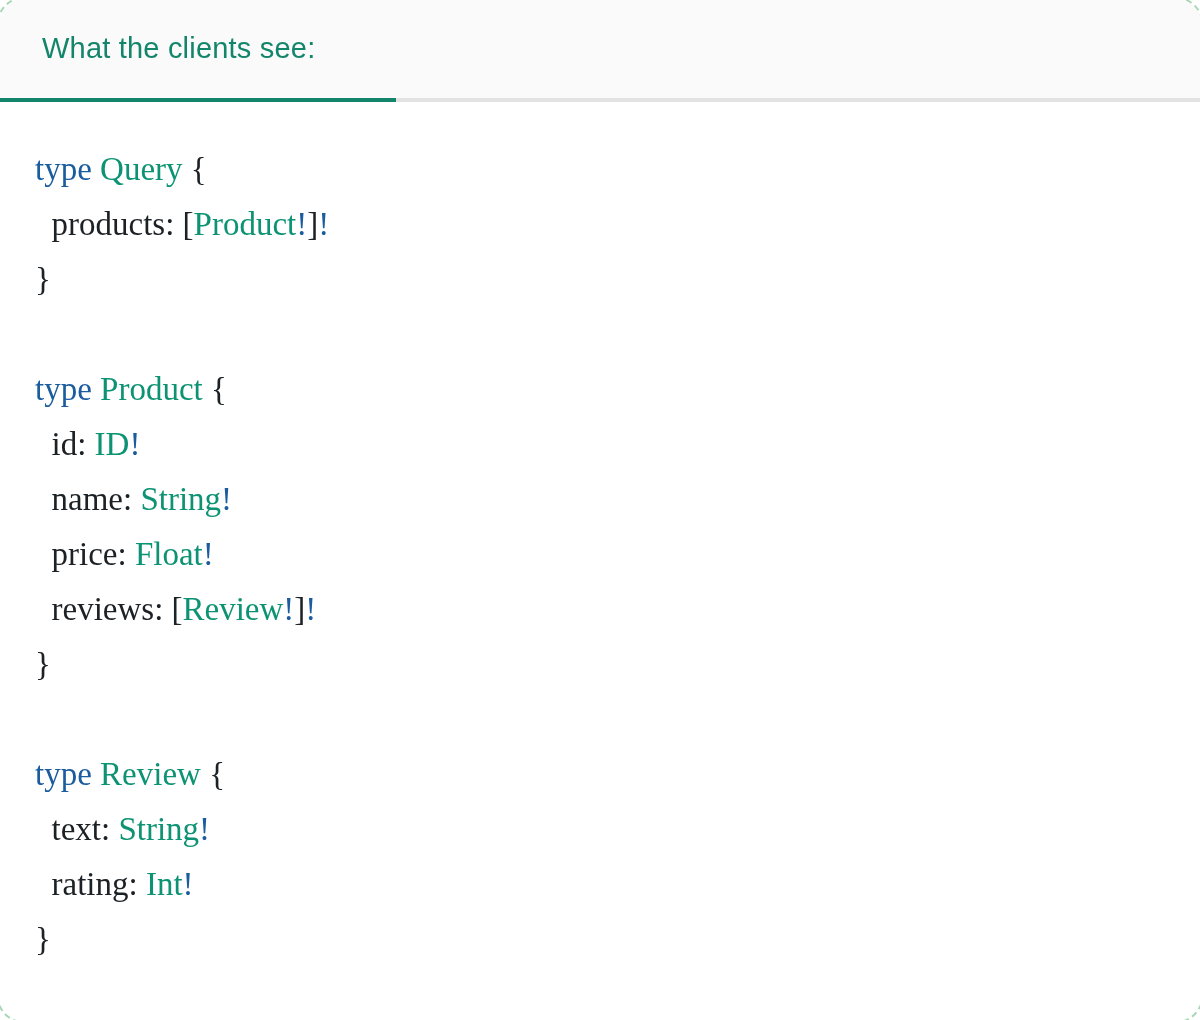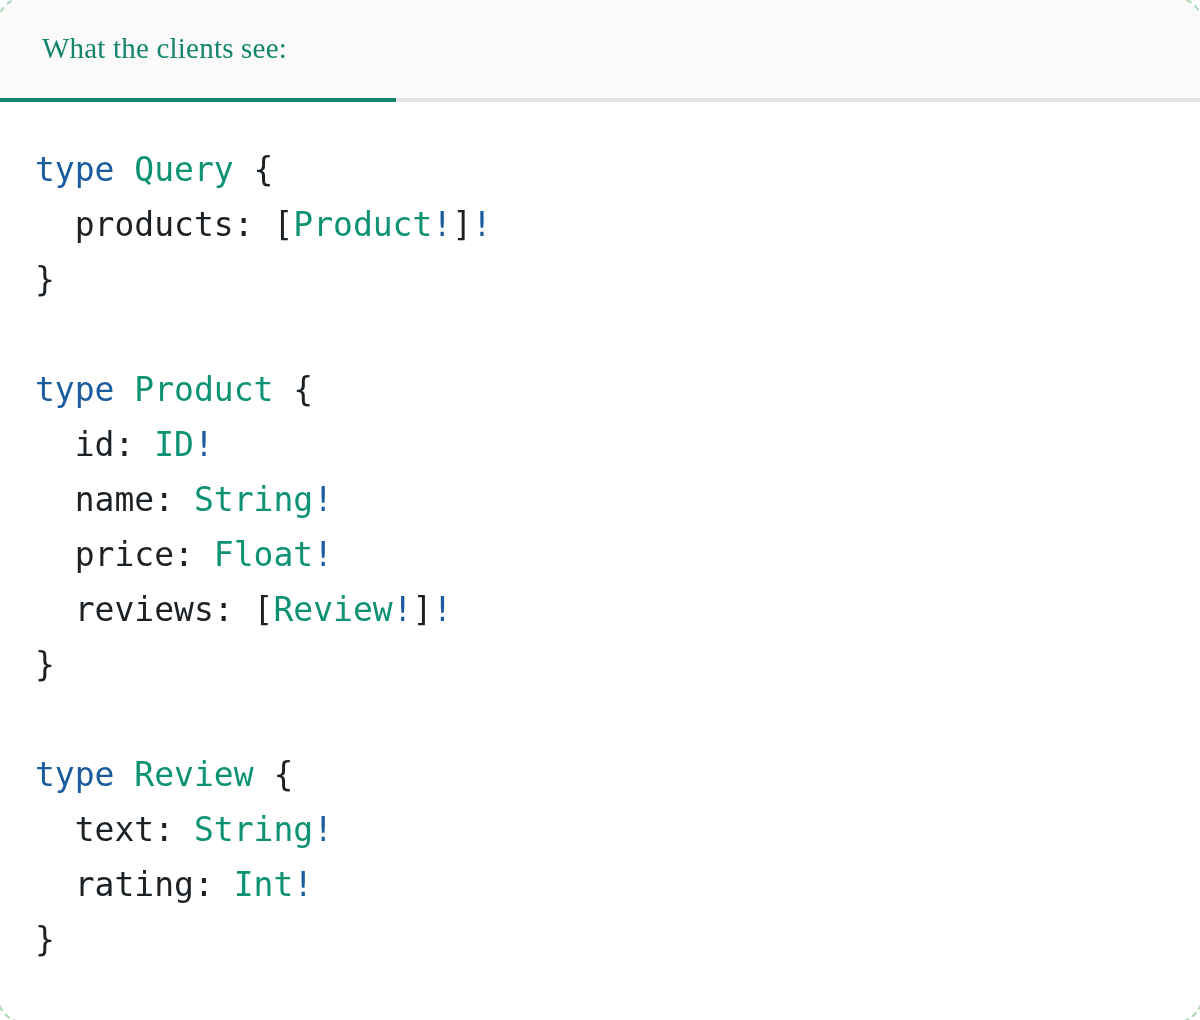--- a/index.html
+++ b/index.html
@@ -31,21 +31,21 @@
     padding-left: 44px;
     box-sizing: content-box;
   }
   .tab {
     display: flex;
     align-items: center;
     height: 100%;
     cursor: pointer;
   }
   .tab-label {
-    font-family: Liberation Serif, serif;
+    font-family: Liberation Sans, sans-serif;
     font-size: 29px;
     font-weight: 500;
     letter-spacing: 0.2px;
     color: var(--tab_text, #13856b);
   }
   .tab-underline {
     position: absolute;
     left: 0;
     bottom: -4px;
     width: 398px;
@@ -58,20 +58,21 @@
     padding: 40px 20px 0 37px;
     font-family: "DejaVu Sans Mono", "Liberation Mono", monospace;
     font-size: 33px;
     line-height: 55px;
     font-weight: 400;
     color: var(--plain, #1c2125);
   }
   .code-line {
     height: 55px;
     white-space: pre;
+    font-family: Liberation Serif, serif;
   }
 </style>
 </head>
 <body>
 
 <div class="card">
   <div class="tabstrip">
     <div class="tab">
       <span class="tab-label">What the clients see:</span>
     </div>

